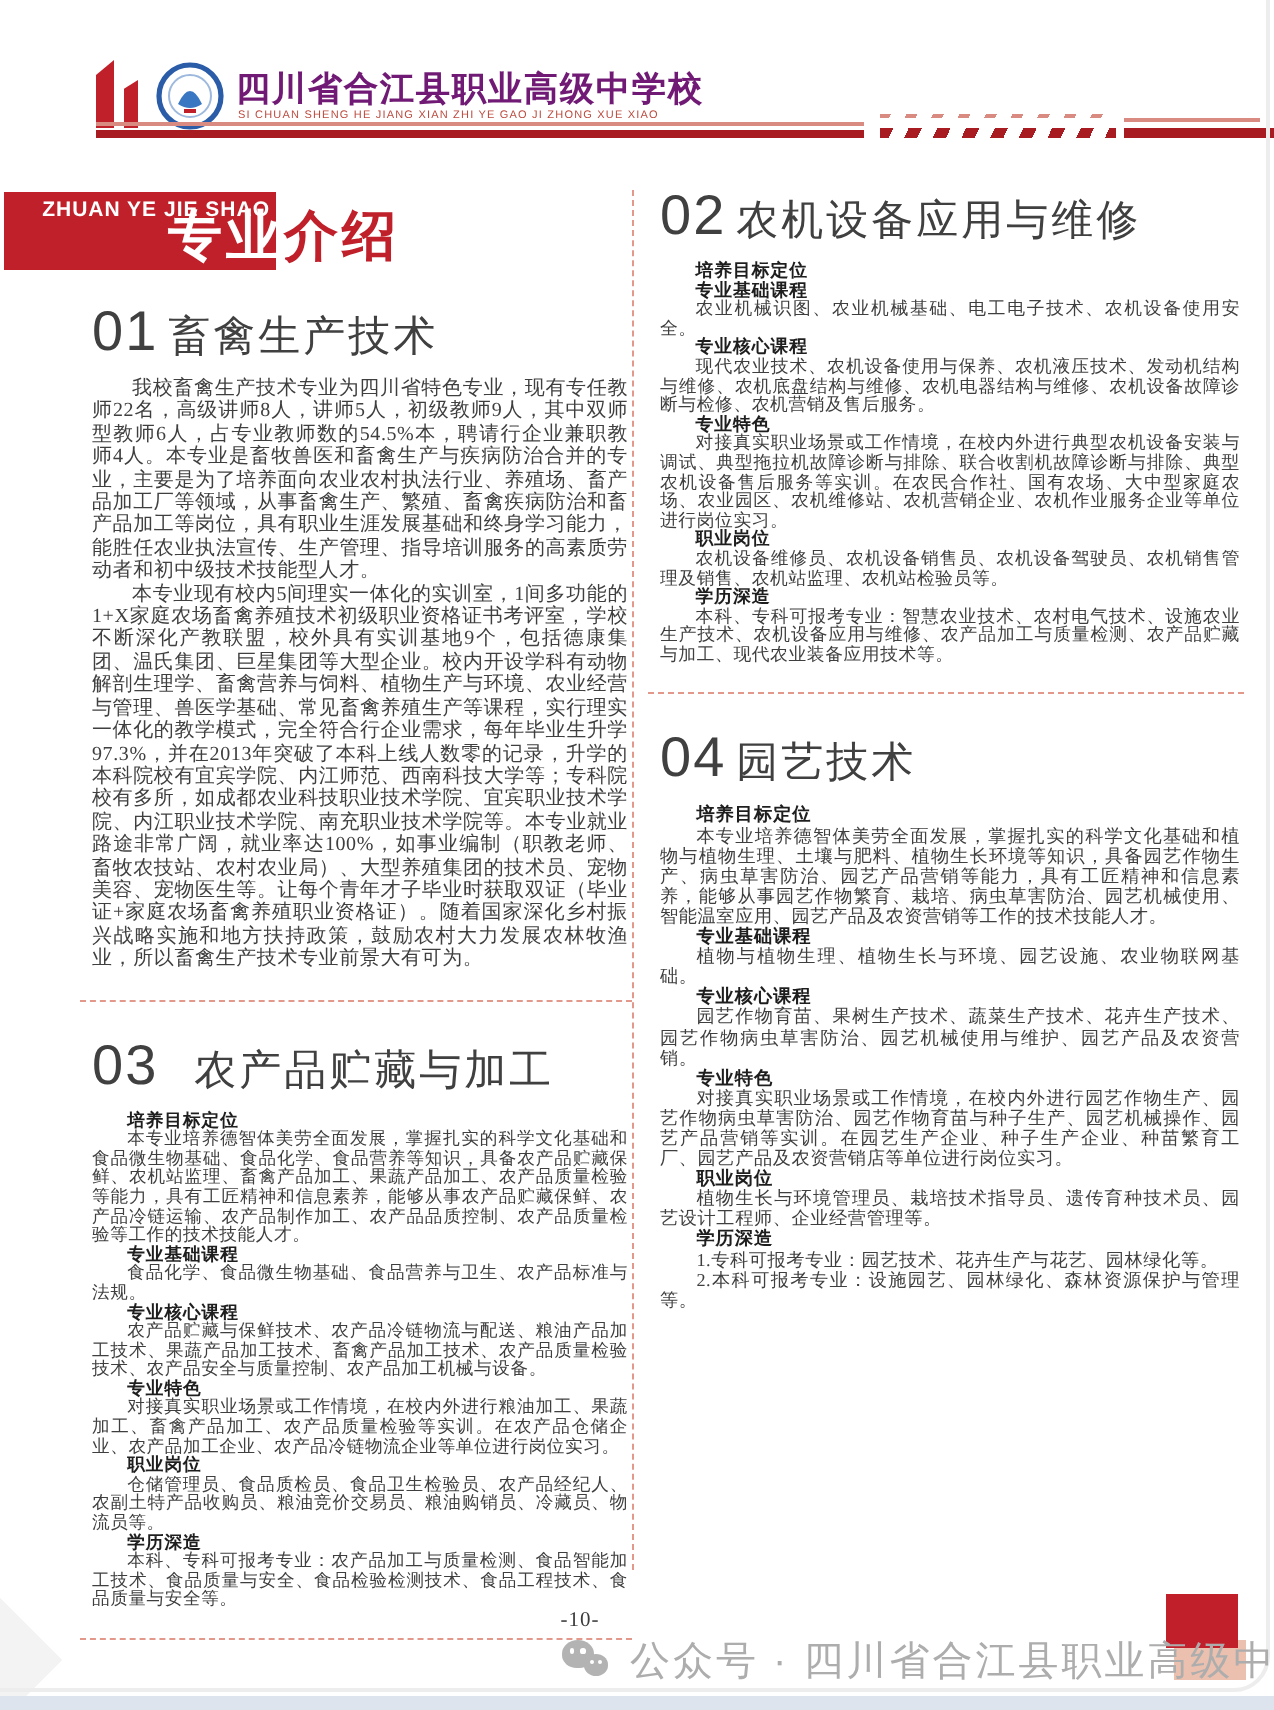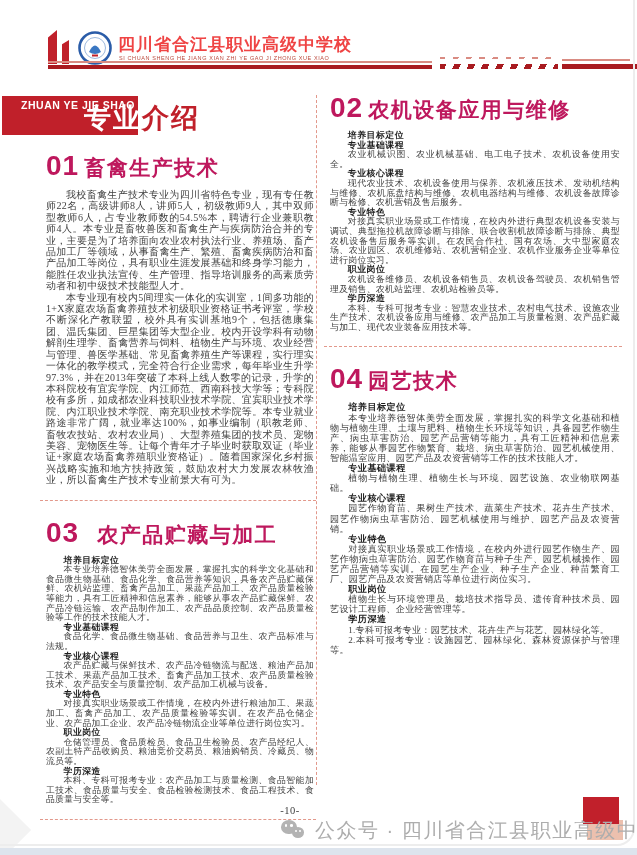--- a/index.html
+++ b/index.html
@@ -6,21 +6,21 @@
   .page{position:relative;width:637px;height:855px;background:#ffffff;overflow:hidden;
         font-family:"Liberation Serif","DejaVu Serif",serif;color:#3f3f3f;}
   
   .logo-mark{position:absolute;left:48px;top:30px;width:24px;height:34px;}
   .logo-bar1{position:absolute;left:0;top:0;width:9px;height:34px;background:#c0202a;
              clip-path:polygon(0 22%,100% 0,100% 100%,0 100%);}
   .logo-bar2{position:absolute;left:14px;top:10px;width:7px;height:24px;background:#c0202a;
              clip-path:polygon(0 18%,100% 0,100% 100%,0 100%);}
   .emblem{position:absolute;left:78px;top:31px;width:34px;height:34px;}
   .school-name{position:absolute;left:118px;top:33px;font-family:"Liberation Sans",sans-serif;
-               font-weight:bold;font-size:17px;color:#ef4444;letter-spacing:1px;white-space:nowrap;}
+               font-weight:bold;font-size:17px;color:#701a75;letter-spacing:1px;white-space:nowrap;}
   .school-sub{position:absolute;left:119px;top:55px;font-family:"Liberation Sans",sans-serif;
               font-size:5.5px;color:#bb4a3e;letter-spacing:.6px;white-space:nowrap;}
   .rule-thin-l{position:absolute;left:48px;top:61px;width:384px;height:1.5px;background:#d98b82;}
   .rule-thick-l{position:absolute;left:48px;top:65px;width:384px;height:4px;background:#a81b20;}
   .rule-dash-top{position:absolute;left:440px;top:57px;width:118px;height:2px;
         background:repeating-linear-gradient(115deg,#d98b82 0 5px,transparent 5px 12px);}
   .rule-dashes{position:absolute;left:440px;top:64px;width:118px;height:5px;
         background:repeating-linear-gradient(115deg,#a81b20 0 6px,transparent 6px 13px);}
   .rule-thin-r{position:absolute;left:562px;top:59px;width:68px;height:1.5px;background:#d98b82;}
   .rule-thick-r{position:absolute;left:562px;top:64px;width:75px;height:4.5px;background:#a81b20;}
@@ -29,22 +29,22 @@
   .banner-pinyin{position:absolute;right:3px;top:3px;color:#ffffff;white-space:nowrap;
       font-family:"Liberation Sans",sans-serif;font-weight:bold;font-size:10.5px;letter-spacing:.5px;}
   .page-title{position:absolute;left:84px;top:100px;margin:0;font-family:"Liberation Sans",sans-serif;
       font-weight:800;font-size:27px;letter-spacing:2px;white-space:nowrap;z-index:2;}
   .page-title .t1{color:#ffffff;}
   .page-title .t2{color:#c0202a;}
   
   .col{position:absolute;}
   .col-left{left:46px;top:150px;width:268px;}
   .col-right{left:330px;top:92px;width:290px;}
-  .sec-title{display:flex;align-items:baseline;gap:5px;color:#be185d;white-space:nowrap;
-      font-family:"Liberation Sans",sans-serif;font-weight:700;margin:0 0 7px 0;}
+  .sec-title{display:flex;align-items:baseline;gap:5px;color:#404040;white-space:nowrap;
+      font-family:"Liberation Sans",sans-serif;font-weight:400;margin:0 0 7px 0;}
   .sec-title .num{font-size:28px;letter-spacing:1px;}
   .sec-title .ttl{font-size:21px;letter-spacing:1.5px;}
   .sec-title.tight{gap:18px;}
   .sec p{margin:0;text-align:justify;text-indent:2em;letter-spacing:.3px;}
   .sec h4{margin:0;text-indent:2em;font-weight:bold;color:#1e1e1e;letter-spacing:.5px;}
   .s01 p{font-size:10px;line-height:11.4px;}
   .s02 p,.s02 h4{font-size:8.9px;line-height:9.6px;}
   .s03 p,.s03 h4{font-size:8.8px;line-height:9.6px;}
   .s04 p,.s04 h4{font-size:9.1px;line-height:10.1px;}
   .divider{border:none;border-top:1.5px dashed #e2988b;margin:14px 0 16px -6px;width:calc(100% + 8px);}

